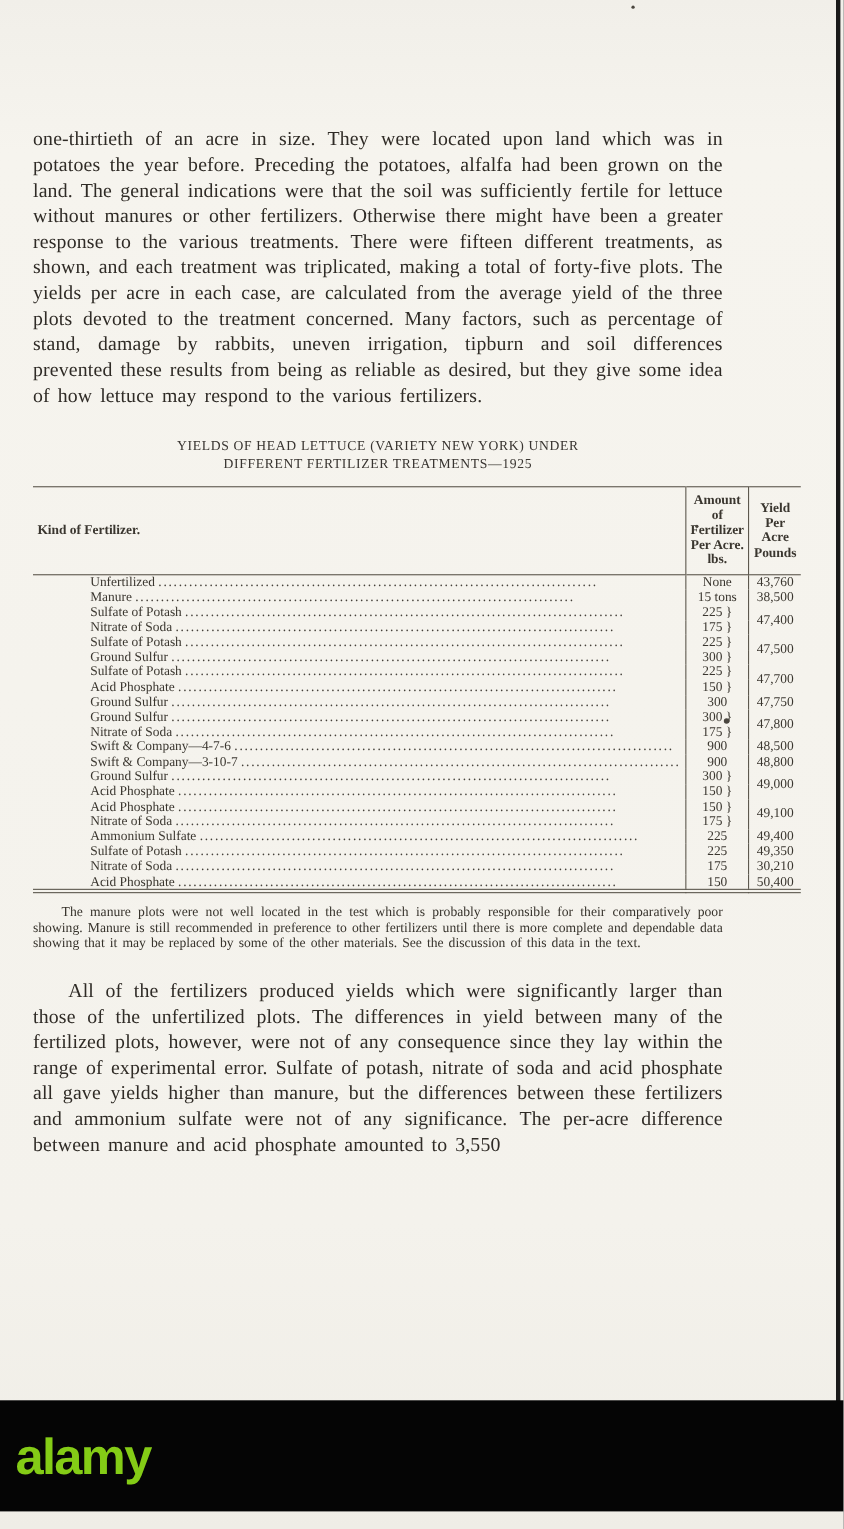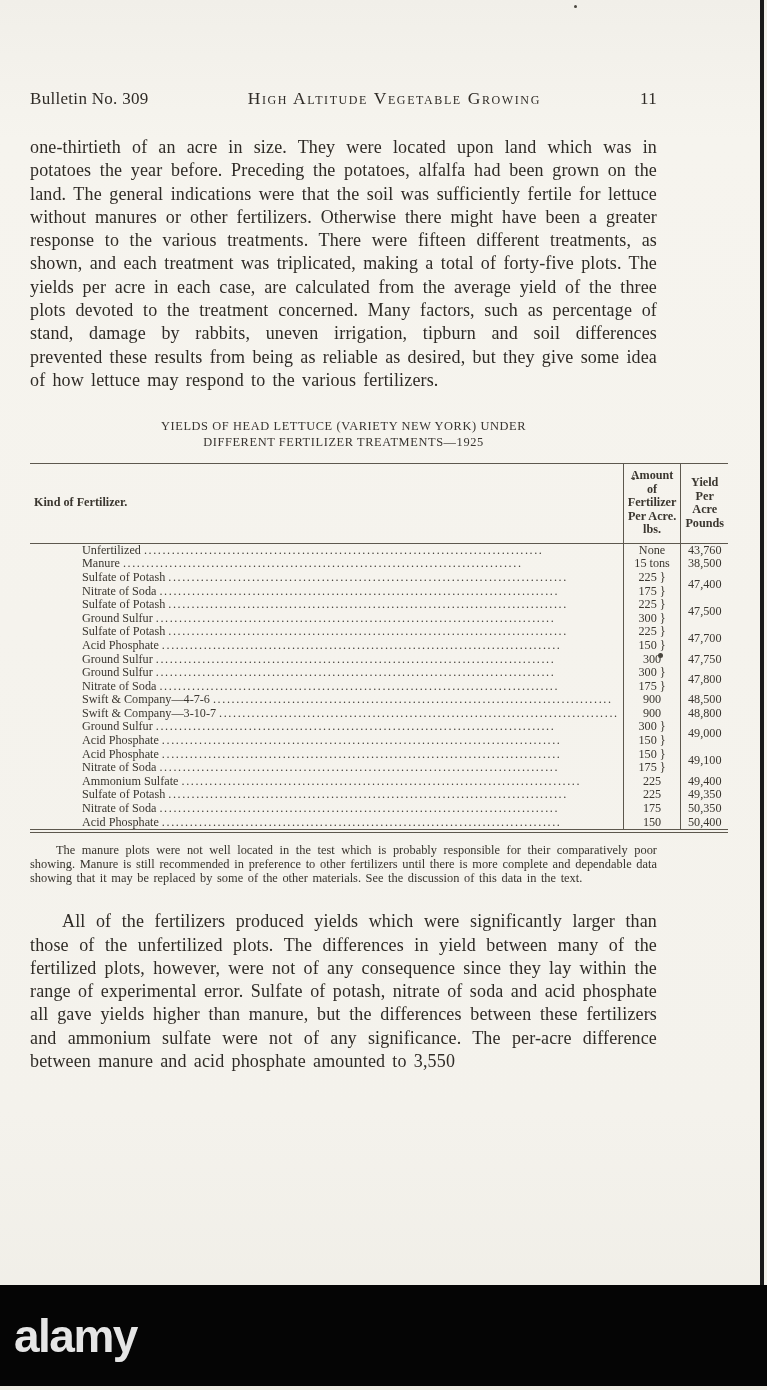--- a/index.html
+++ b/index.html
@@ -71,50 +71,45 @@
   .footnote {
     margin-top: 10px;
     font-size: 12.4px; line-height: 14px;
     text-align: justify;
     text-indent: 26px;
     word-spacing: 1.5px;
     color: #37332c;
   }
 
   .bar {
-    position: absolute; left: 0; bottom: 4px;
+    position: absolute; left: 0; bottom: 16px;
     width: 100%; height: 101px;
     background: #050505;
     display: flex; align-items: center; justify-content: space-between;
     padding: 0 16px 0 14px;
-    color: #e5e5e5;
+    color: #84cc16;
     font-family: "Liberation Sans", sans-serif;
   }
   .logo { font-size: 46px; font-weight: bold; letter-spacing: -1.5px; }
   .bar-right { text-align: right; }
   .iid { font-size: 15px; margin-bottom: 11px; letter-spacing: 0.2px; }
   .url { font-size: 17px; font-weight: bold; letter-spacing: 0.2px; }
 
   .edge { position: absolute; top: 0; right: 3px; width: 4px; height: 1289px; background: #191919; }
   .speckle { position: absolute; border-radius: 50%; background: #4a463f; }
   .sp1 { left: 574px; top: 5px;  width: 3px; height: 3px; }
   .sp2 { left: 658px; top: 653px; width: 5px; height: 5px; }
   .sp3 { left: 632px; top: 477px; width: 3px; height: 3px; }
 </style>
 </head>
 <body>
 
 <div class="stage">
   <div class="content">
 
-    <div class="hdr">
-      <span>Bulletin No. 309</span>
-      <span class="hdr-center">High Altitude Vegetable Growing</span>
-      <span>11</span>
-    </div>
 
     <p class="p1">one-thirtieth of an acre in size.  They were located upon land which was in potatoes the year before.  Preceding the potatoes, alfalfa had been grown on the land.  The general indications were that the soil was sufficiently fertile for lettuce without manures or other fertilizers.  Otherwise there might have been a greater response to the various treatments.  There were fifteen different treatments, as shown, and each treatment was triplicated, making a total of forty-five plots.  The yields per acre in each case, are calculated from the average yield of the three plots devoted to the treatment concerned.  Many factors, such as percentage of stand, damage by rabbits, uneven irrigation, tipburn and soil differences prevented these results from being as reliable as desired, but they give some idea of how lettuce may respond to the various fertilizers.</p>
 
     <div class="tbl-title">YIELDS OF HEAD LETTUCE (VARIETY NEW YORK) UNDER
 DIFFERENT FERTILIZER TREATMENTS—1925</div>
 
     <table>
       <thead>
         <tr>
           <th class="h-name">Kind of Fertilizer.</th>
@@ -312,21 +307,21 @@
             <td class="c-yld">49,350</td>
           </tr>
           <tr>
             <td class="c-name">
               <div class="nmwrap">
                 <span class="nm">Nitrate of Soda</span>
                 <span class="dots"></span>
               </div>
             </td>
             <td class="c-amt">175</td>
-            <td class="c-yld">50,350</td>
+            <td class="c-yld">30,210</td>
           </tr>
           <tr>
             <td class="c-name">
               <div class="nmwrap">
                 <span class="nm">Acid Phosphate</span>
                 <span class="dots"></span>
               </div>
             </td>
             <td class="c-amt">150</td>
             <td class="c-yld">50,400</td>

